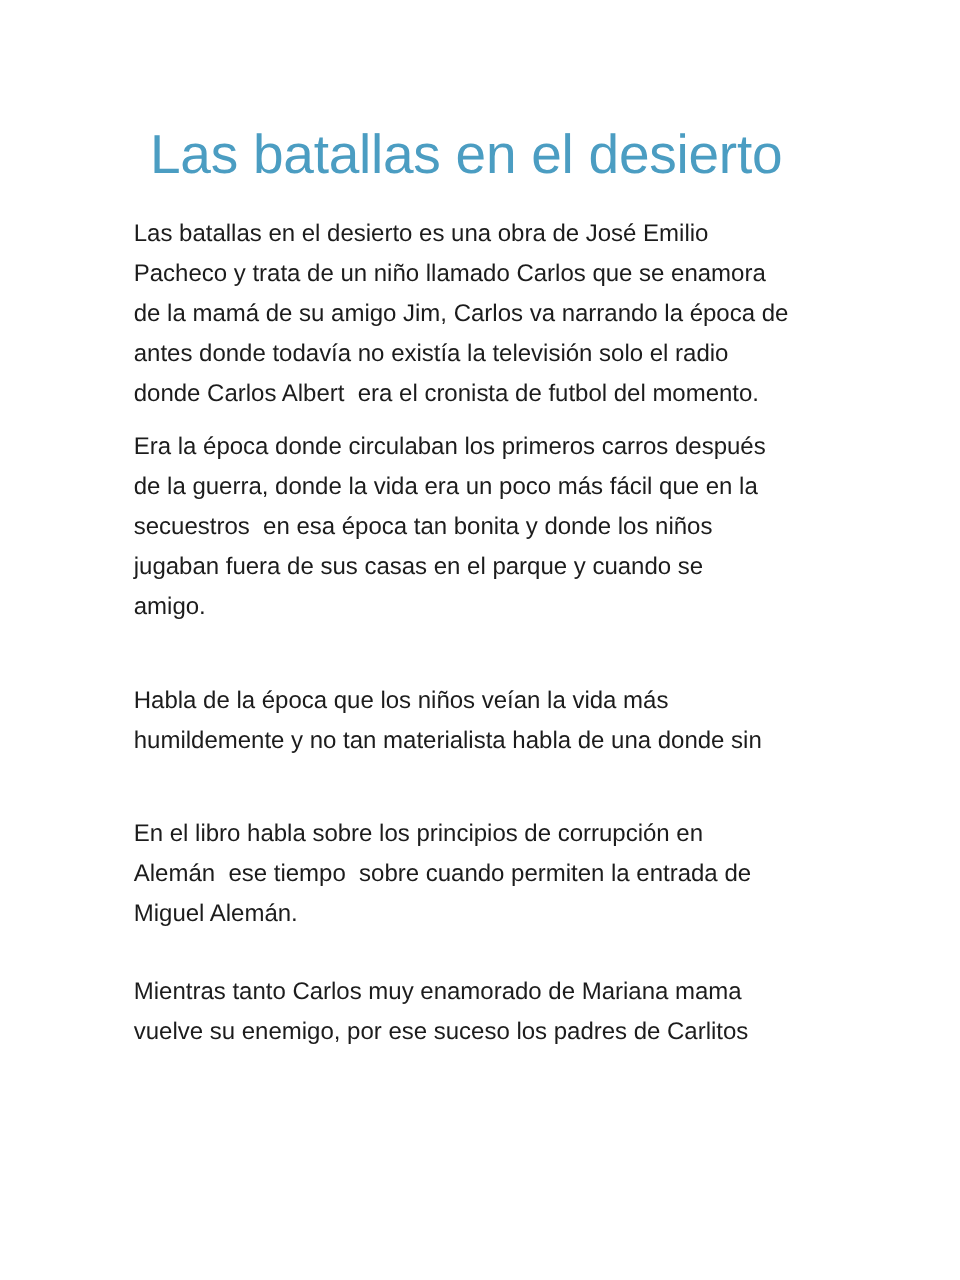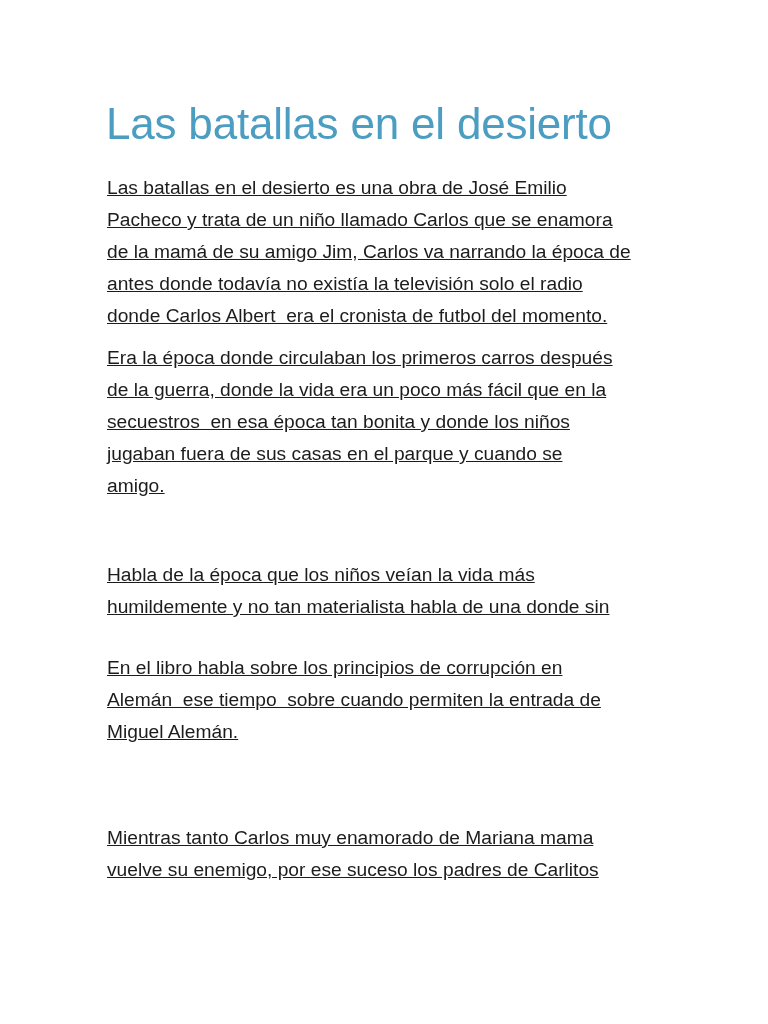--- a/index.html
+++ b/index.html
@@ -4,27 +4,27 @@
 <style>
   html, body { margin: 0; padding: 0; }
   body {
     width: 768px; height: 1024px; background: #ffffff; overflow: hidden;
     position: relative;
     font-family: "Liberation Sans", "DejaVu Sans", sans-serif;
     color: #1a1a1a;
   }
   .page { position: absolute; left: 0; top: 0; width: 768px; height: 1024px; background: #fff; }
   .title {
-    position: absolute; left: 106px; top: 92px;
+    position: absolute; left: 120px; top: 92px;
     font-size: 44px; line-height: 64px; color: #4b9dc2; white-space: nowrap;
     letter-spacing: -0.2px;
   }
   .para { position: absolute; left: 107px; }
   .line {
-    font-size: 19.2px; line-height: 32px; height: 32px; white-space: pre; color: #1c1c1c; text-decoration: underline;
+    font-size: 19.2px; line-height: 32px; height: 32px; white-space: pre; color: #1c1c1c;
   }
 </style>
 </head>
 <body>
 
 <div class="page">
   <div class="title">Las batallas en el desierto</div>
 
   <div class="para" style="top:172px;">
     <div class="line">Las batallas en el desierto es una obra de José Emilio</div>
@@ -35,28 +35,28 @@
   </div>
 
   <div class="para" style="top:342px;">
     <div class="line">Era la época donde circulaban los primeros carros después</div>
     <div class="line">de la guerra, donde la vida era un poco más fácil que en la</div>
     <div class="line">secuestros  en esa época tan bonita y donde los niños</div>
     <div class="line">jugaban fuera de sus casas en el parque y cuando se</div>
     <div class="line">amigo.</div>
   </div>
 
-  <div class="para" style="top:545px;margin-top:14px;">
+  <div class="para" style="top:545px;">
     <div class="line">Habla de la época que los niños veían la vida más</div>
     <div class="line">humildemente y no tan materialista habla de una donde sin</div>
   </div>
 
   <div class="para" style="top:652px;">
     <div class="line">En el libro habla sobre los principios de corrupción en</div>
     <div class="line">Alemán  ese tiempo  sobre cuando permiten la entrada de</div>
     <div class="line">Miguel Alemán.</div>
   </div>
 
-  <div class="para" style="top:822px;">
+  <div class="para" style="top:778px;">
     <div class="line">Mientras tanto Carlos muy enamorado de Mariana mama</div>
     <div class="line">vuelve su enemigo, por ese suceso los padres de Carlitos</div>
   </div>
 </div>
 
 </body></html>

